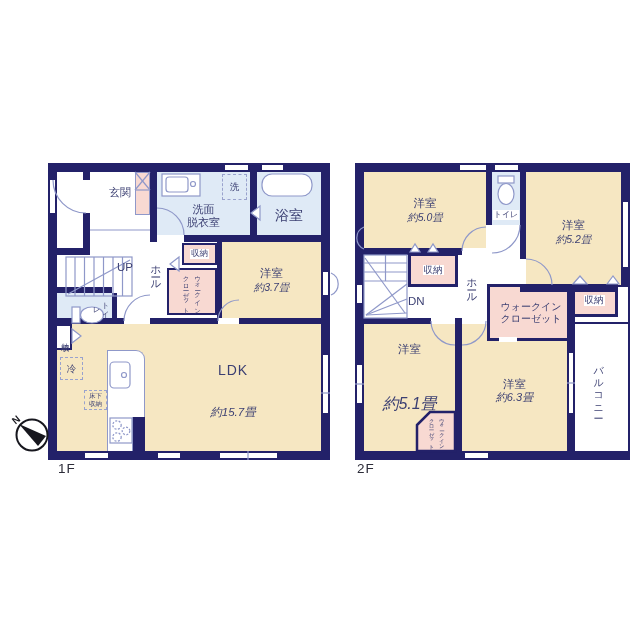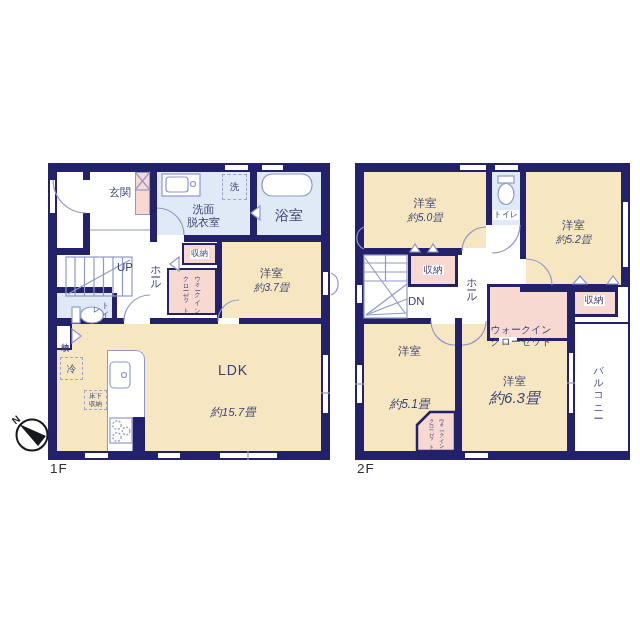--- a/index.html
+++ b/index.html
@@ -170,21 +170,21 @@
     <span class="vtx lbl" style="font-size:7.5px;letter-spacing:0;">トイレ</span>
   </div>
   <div class="abs ctr" style="left:0;top:152px;width:15px;height:26px;">
     <span class="vtx lbl" style="font-size:8px;letter-spacing:0;">収納</span>
   </div>
   <div class="abs ctr lbl" style="left:88px;top:196px;width:176px;height:36px;flex-direction:column;">
     <span class="nm" style="font-size:14px;letter-spacing:1px;">LDK</span>
     <span class="sz" style="font-size:11.5px;margin-top:27px;">約15.7畳</span>
   </div>
 </div>
-<div class="floor-tag" style="left:50px;top:461px;">1F</div>
+<div class="floor-tag" style="left:58px;top:461px;">1F</div>
 
 <div class="plan" style="left:355px;top:163px;width:257px;height:279px;">
 
   <div class="room" style="left:0;top:0;width:122px;height:76px;background:var(--beige);"></div>
   <div class="room" style="left:128px;top:0;width:28px;height:53px;background:var(--wet);"></div>
   <div class="room" style="left:162px;top:0;width:95px;height:113px;background:var(--beige);"></div>
   <div class="room" style="left:0;top:152px;width:91px;height:127px;background:var(--beige);"></div>
   <div class="room" style="left:98px;top:152px;width:25px;height:127px;background:var(--beige);"></div>
   <div class="room" style="left:123px;top:169px;width:80px;height:110px;background:var(--beige);"></div>
   <div class="room" style="left:44px;top:81px;width:50px;height:34px;background:var(--pink);border:3px solid var(--wall);box-sizing:border-box;"></div>
@@ -264,34 +264,34 @@
   </div>
   <div class="abs ctr" style="left:44px;top:81px;width:50px;height:34px;">
     <span class="chip lbl" style="font-size:9.5px;">収納</span>
   </div>
   <div class="abs ctr" style="left:97px;top:90px;width:22px;height:44px;">
     <span class="vtx lbl" style="font-size:10.5px;">ホール</span>
   </div>
   <div class="abs lbl" style="left:44px;top:123px;font-size:11.5px;">
     <span>DN</span>
   </div>
-  <div class="abs ctr" style="left:113px;top:112px;width:88px;height:57px;margin-top:23px;">
+  <div class="abs ctr" style="left:123px;top:112px;width:88px;height:57px;">
     <span class="lbl pre" style="font-size:10px;">ウォークイン
 クローゼット</span>
   </div>
   <div class="abs ctr" style="left:206px;top:112px;width:48px;height:33px;">
     <span class="chip lbl" style="font-size:9.5px;">収納</span>
   </div>
   <div class="abs ctr lbl" style="left:0;top:184px;width:91px;height:34px;flex-direction:column;">
     <span class="nm" style="font-size:11.5px;">洋室</span>
-    <span class="sz" style="font-size:12px;margin-top:38px;">約5.1畳</span>
+    <span class="sz" style="font-size:16px;margin-top:38px;">約5.1畳</span>
   </div>
   <div class="abs ctr lbl" style="left:98px;top:196px;width:105px;height:36px;flex-direction:column;">
     <span class="nm" style="font-size:11.5px;">洋室</span>
-    <span class="sz" style="font-size:15px;">約6.3畳</span>
+    <span class="sz" style="font-size:11px;">約6.3畳</span>
   </div>
   <div class="abs ctr" style="left:56px;top:242px;width:34px;height:34px;">
     <span class="vtx lbl pre" style="font-size:5.5px;letter-spacing:0.3px;line-height:1.9;">ウォークイン
 クローゼット</span>
   </div>
   <div class="abs ctr" style="left:211px;top:162px;width:46px;height:106px;">
     <span class="vtx lbl" style="font-size:10px;letter-spacing:2px;">バルコニー</span>
   </div>
 </div>
 <div class="floor-tag" style="left:357px;top:461px;">2F</div>

